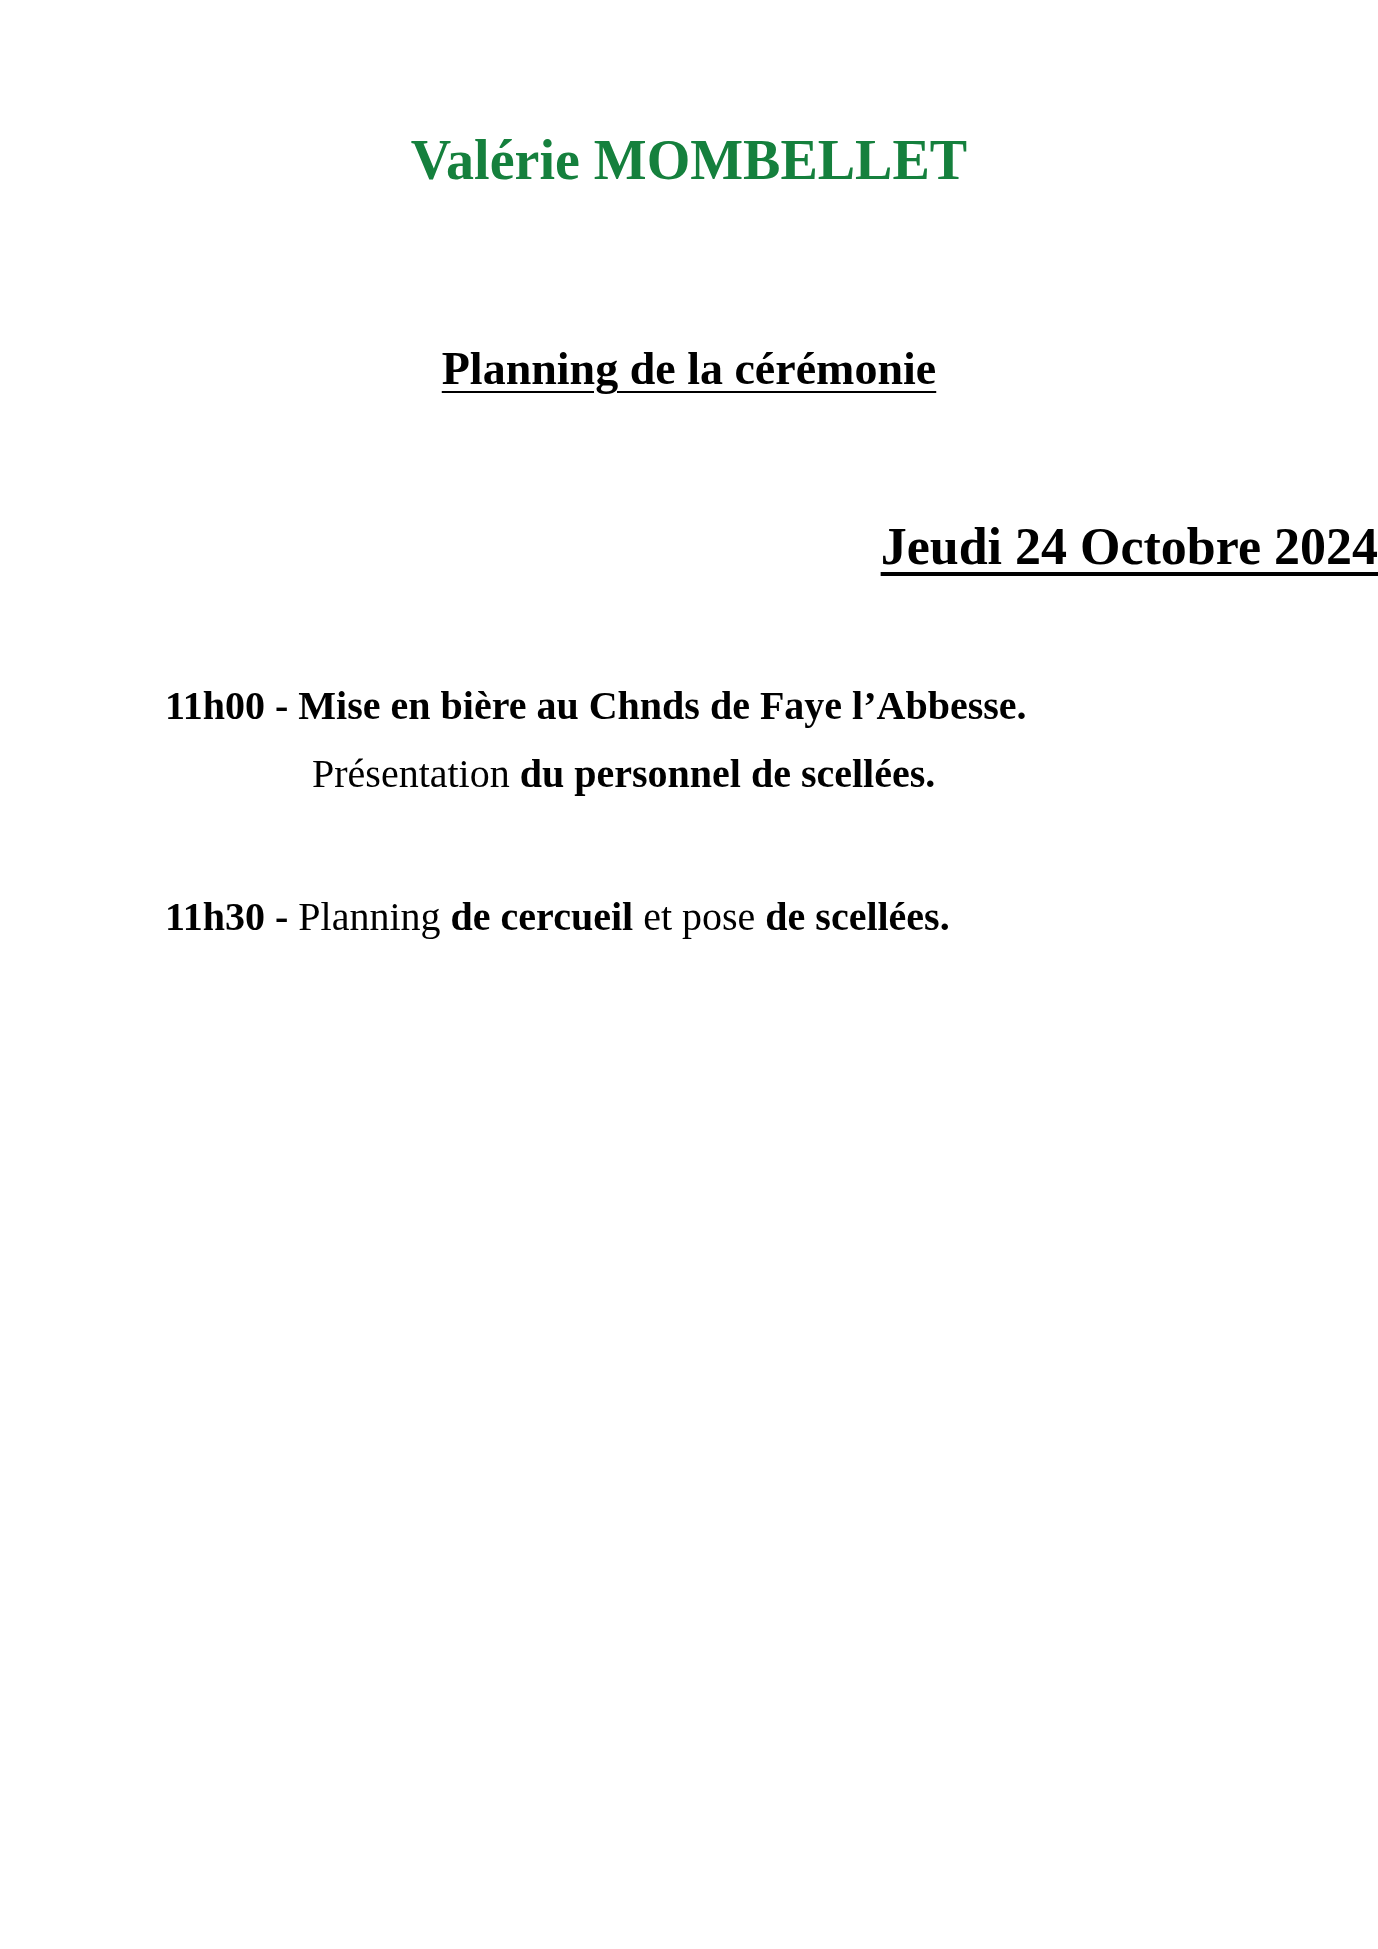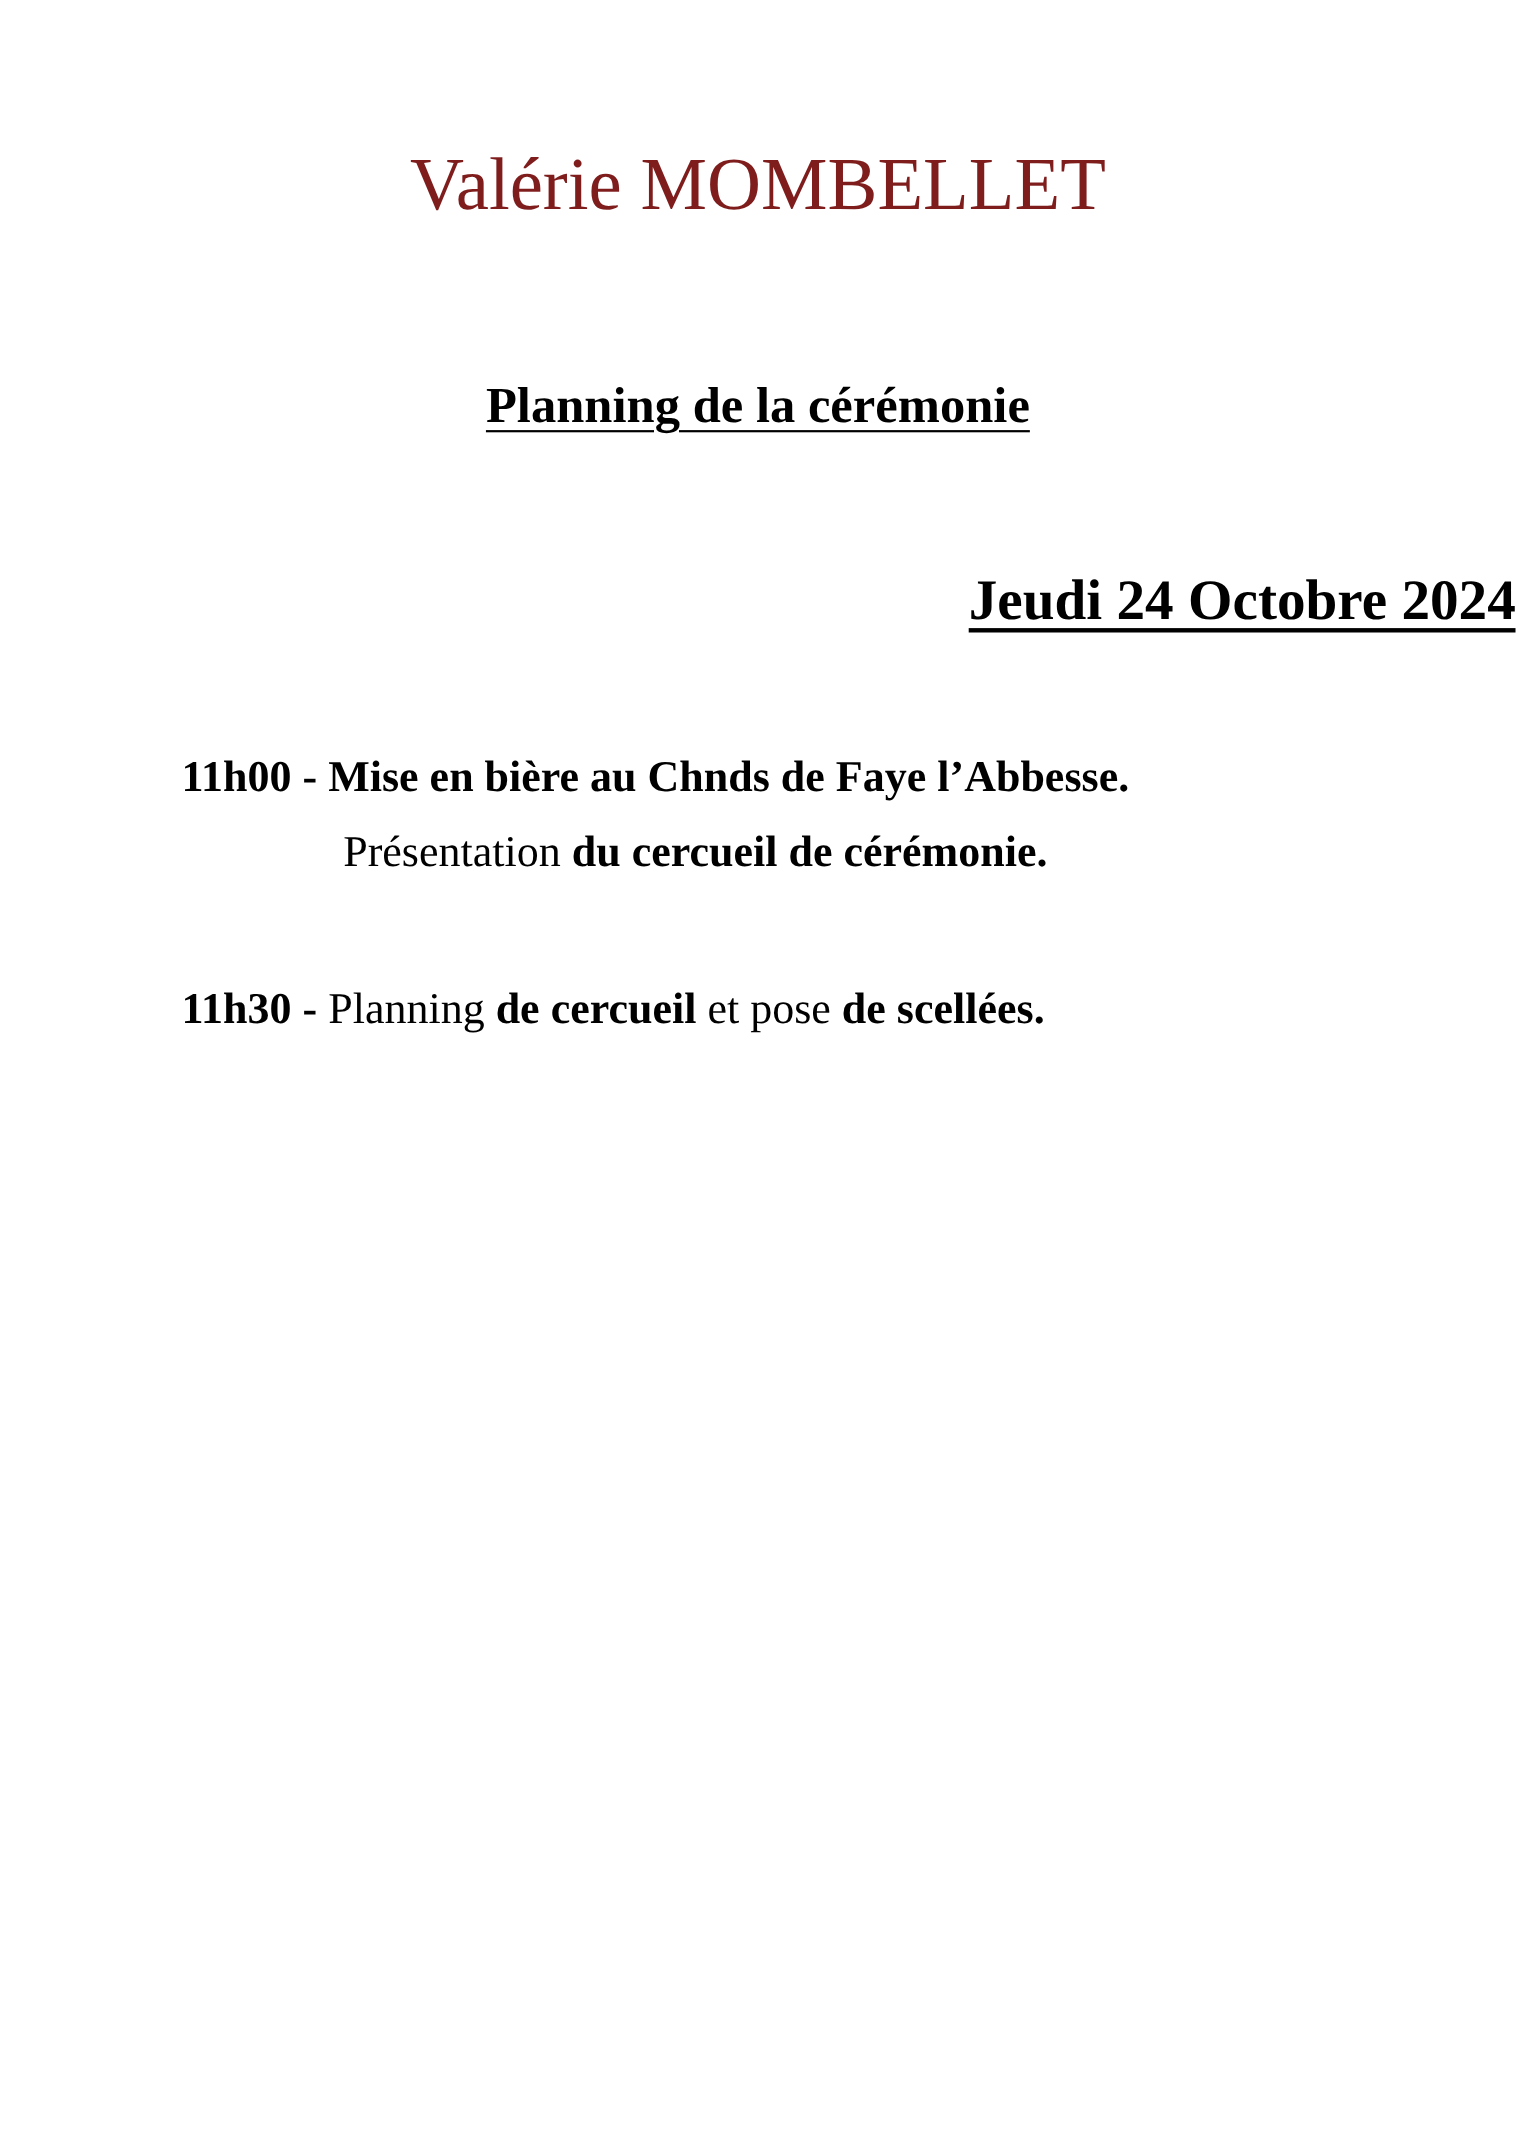--- a/index.html
+++ b/index.html
@@ -19,23 +19,23 @@
     height: 1949px;
     background: #ffffff;
     overflow: hidden;
   }
   .doc-title {
     position: absolute;
     top: 130px;
     left: 0;
     width: 100%;
     text-align: center;
-    font-size: 68px;
-    font-weight: normal;
-    color: #7f1d1d;
+    font-size: 56px;
+    font-weight: bold;
+    color: #15803d;
     line-height: 1.1;
     letter-spacing: 0px;
   }
   .doc-subtitle {
     position: absolute;
     top: 344px;
     left: 0;
     width: 100%;
     text-align: center;
     font-size: 46px;
@@ -83,21 +83,21 @@
 
   <div class="doc-subtitle">Planning de la cérémonie</div>
 
   <div class="doc-date">Jeudi 24 Octobre 2024</div>
 
   <div class="schedule-item" id="item-0">
     <div class="line">
       <span class="seg bold">11h00 - Mise en bière au Chnds de Faye l’Abbesse.</span>
     </div>
     <div class="line indent">
-      <span class="seg">Présentation </span><span class="seg bold">du cercueil de cérémonie.</span>
+      <span class="seg">Présentation </span><span class="seg bold">du personnel de scellées.</span>
     </div>
   </div>
 
   <div class="schedule-item" id="item-1">
     <div class="line">
       <span class="seg bold">11h30 - </span><span class="seg">Planning </span><span class="seg bold">de cercueil </span><span class="seg">et pose </span><span class="seg bold">de scellées.</span>
     </div>
   </div>
 
 

